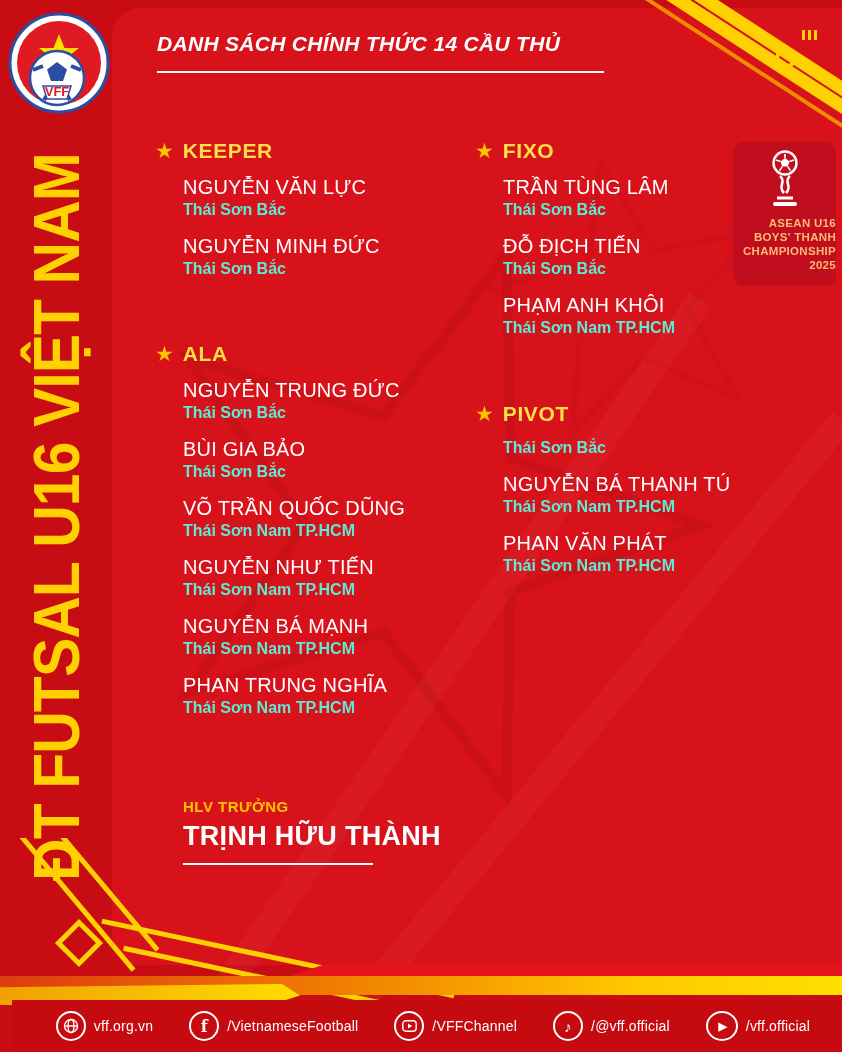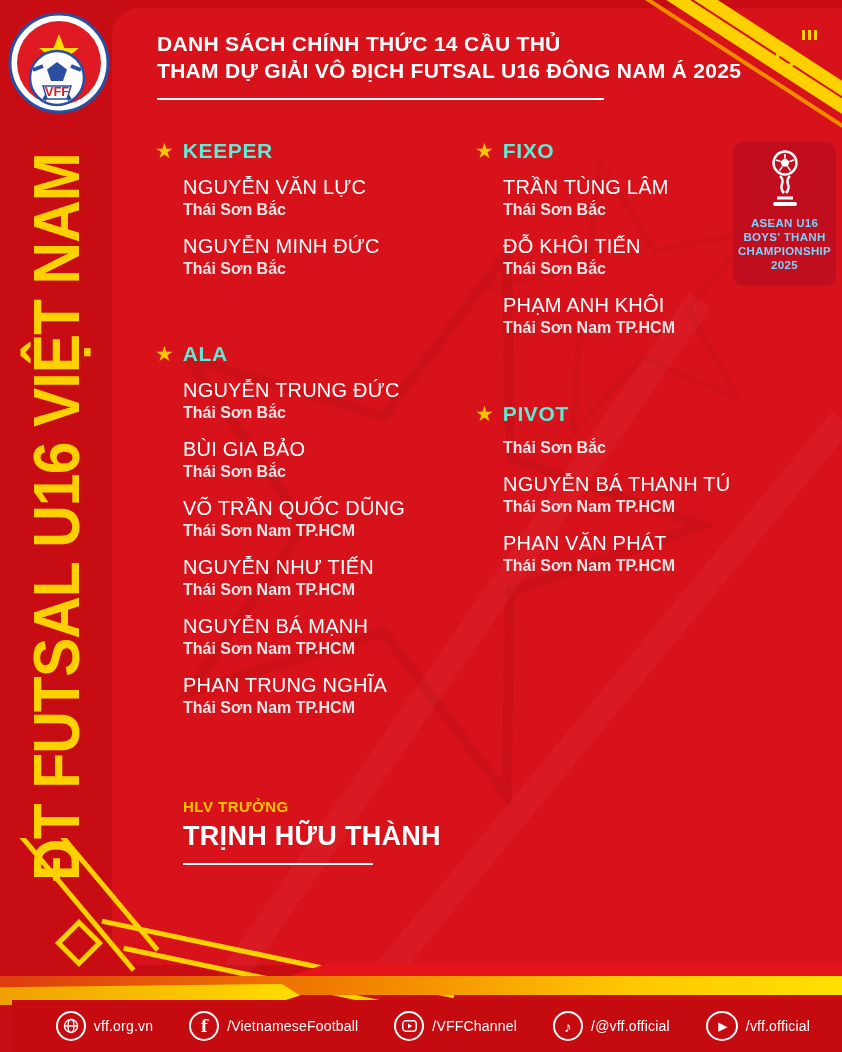--- a/index.html
+++ b/index.html
@@ -19,44 +19,44 @@
   
   .logo{position:absolute;left:8px;top:12px;width:102px;height:102px;}
   
   .team-vertical{
     position:absolute;left:57px;top:517px;
     transform:translate(-50%,-50%) rotate(-90deg) scaleX(0.92);
     white-space:nowrap;color:#ffd100;font-size:64px;font-weight:800;
     letter-spacing:-1px;
   }
   
-  .header{position:absolute;left:157px;top:30px;color:#fff;}
+  .header{position:absolute;left:157px;top:30px;color:#fff;font-style:italic;}
   .header .t{font-size:21px;font-weight:700;line-height:27px;letter-spacing:.3px;}
   .header .underline{width:447px;height:2px;background:#fff;margin-top:14px;}
   
   .badge{
     position:absolute;left:733px;top:142px;width:103px;height:144px;
-    background:#c00e1e;border-radius:10px;text-align:center;color:#7dd3fc;
+    background:#c00e1e;border-radius:10px;text-align:right;color:#fdba74;
     box-sizing:border-box;padding-top:8px;
   }
   .badge .line{font-size:11.5px;font-weight:700;line-height:14px;letter-spacing:.3px;}
   .badge svg{display:block;margin:0 auto 4px auto;}
   
   .section{position:absolute;}
   #sec-keeper{left:155px;top:139px;}
   #sec-fixo{left:475px;top:139px;}
   #sec-ala{left:155px;top:342px;}
   #sec-pivot{left:475px;top:402px;}
   .sec-head{display:flex;align-items:center;gap:9px;margin-bottom:14px;height:23px;}
   .star{color:#ffc400;font-size:21px;line-height:1;}
-  .sec-label{color:#5eead4;font-size:21px;font-weight:700;letter-spacing:.6px;}
+  .sec-label{color:#fde047;font-size:21px;font-weight:700;letter-spacing:.6px;}
   .players{padding-left:28px;}
   .player{margin-bottom:16px;}
   .pname{color:#fff;font-size:20px;font-weight:400;line-height:22px;letter-spacing:.2px;}
-  .pclub{color:#e5e5e5;font-size:16px;font-weight:700;line-height:18px;margin-top:3px;}
+  .pclub{color:#5eead4;font-size:16px;font-weight:700;line-height:18px;margin-top:3px;}
   
   .coach{position:absolute;left:183px;top:798px;}
   .coach-role{color:#ffc400;font-size:15px;font-weight:700;letter-spacing:.5px;}
   .coach-name{color:#fff;font-size:27px;font-weight:700;margin-top:6px;letter-spacing:.3px;}
   .coach .underline{width:190px;height:2px;background:#fff;margin-top:11px;}
   
   .corner-tr{position:absolute;right:0;top:0;width:280px;height:220px;overflow:hidden;pointer-events:none;}
   .stripe{position:absolute;background:#ffd100;}
   .corner-tr .s1{width:460px;height:13px;left:-70px;top:4px;transform:rotate(33deg);}
   .corner-tr .s2{width:460px;height:13px;left:-36px;top:44px;transform:rotate(33deg);}
@@ -131,21 +131,20 @@
     <polygon points="49,50 59,57.5 55,69 43,69 39,57.5" fill="#2b4ea2"></polygon>
     <path d="M25,58 l10,-4 M73,58 l-10,-4 M36,88 l6,-10 M62,88 l-6,-10" stroke="#2b4ea2" stroke-width="4" fill="none"></path>
     <polygon points="35,74 63,74 59,87 39,87" fill="#ffffff" stroke="#2b4ea2" stroke-width="1.5"></polygon>
     <text x="49" y="84" text-anchor="middle" font-family="Liberation Sans, sans-serif" font-size="13" font-weight="bold" fill="#e01a22">VFF</text>
   </svg>
 
   <div class="team-vertical">ĐT FUTSAL U16 VIỆT NAM</div>
 
   <div class="header">
     <div class="t">DANH SÁCH CHÍNH THỨC 14 CẦU THỦ</div>
-    <div class="t">THAM DỰ GIẢI VÔ ĐỊCH FUTSAL U16 ĐÔNG NAM Á 2025</div>
     <div class="underline"></div>
   </div>
 
   <div class="badge">
     <svg width="44" height="62" viewBox="0 0 44 62">
       <circle cx="22" cy="13" r="11.5" fill="none" stroke="#ffffff" stroke-width="2.4"></circle>
       <polygon points="22,8 26.5,11.4 24.8,16.6 19.2,16.6 17.5,11.4" fill="#ffffff"></polygon>
       <path d="M22,8 v-4 M26.5,11.4 l4.5,-1.5 M24.8,16.6 l2.6,4 M19.2,16.6 l-2.6,4 M17.5,11.4 l-4.5,-1.5" stroke="#ffffff" stroke-width="1.6" fill="none"></path>
       <path d="M17,26 c7,6 -3,10 4,17" stroke="#ffffff" stroke-width="2.6" fill="none"></path>
       <path d="M27,26 c-7,6 3,10 -4,17" stroke="#ffffff" stroke-width="2.6" fill="none"></path>
@@ -179,21 +178,21 @@
     <div class="sec-head">
       <span class="star">★</span>
       <span class="sec-label">FIXO</span>
     </div>
     <div class="players">
       <div class="player">
         <div class="pname">TRẦN TÙNG LÂM</div>
         <div class="pclub">Thái Sơn Bắc</div>
       </div>
       <div class="player">
-        <div class="pname">ĐỖ KHÔI TIẾN</div>
+        <div class="pname">ĐỖ ĐỊCH TIẾN</div>
         <div class="pclub">Thái Sơn Bắc</div>
       </div>
       <div class="player">
         <div class="pname">PHẠM ANH KHÔI</div>
         <div class="pclub">Thái Sơn Nam TP.HCM</div>
       </div>
     </div>
   </div>
 
   <div class="section" id="sec-ala">

